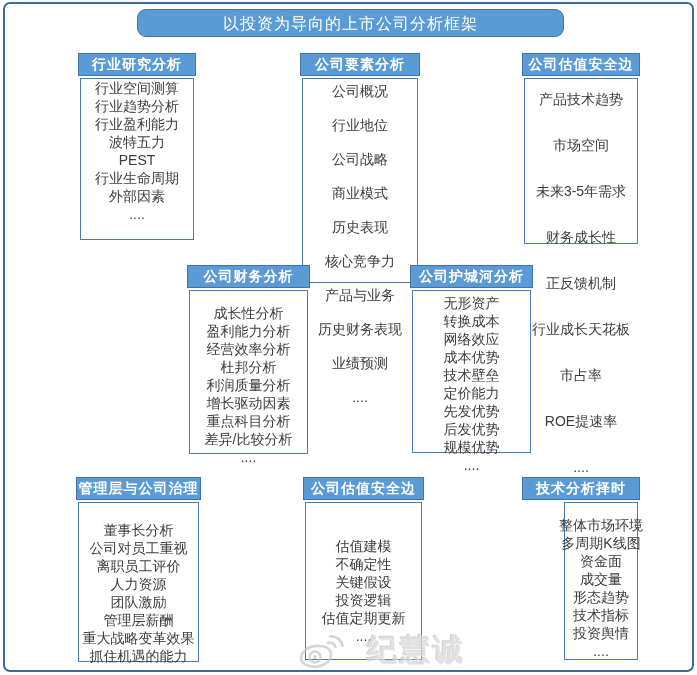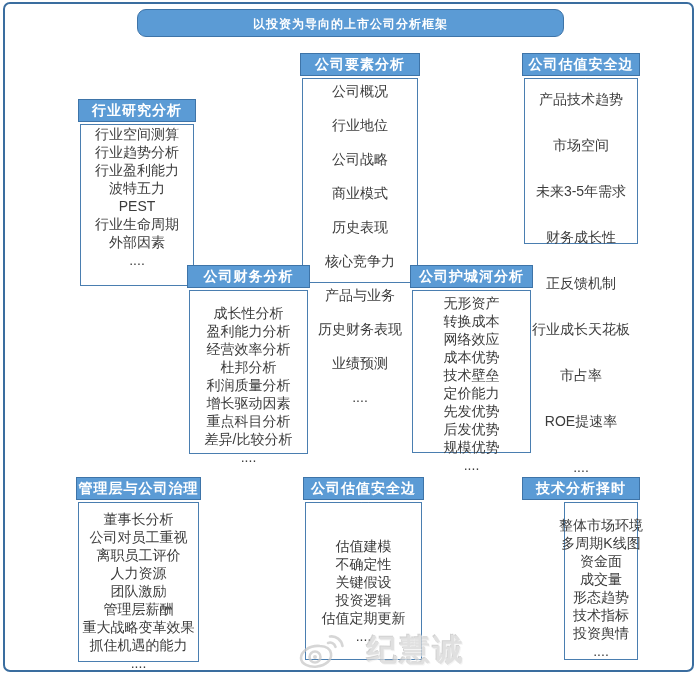--- a/index.html
+++ b/index.html
@@ -17,22 +17,22 @@
     background: #ffffff;
   }
   .title-bar {
     position: absolute;
     left: 137px; top: 9px;
     width: 427px; height: 28px;
     background: #5b9bd5;
     border: 1px solid #3e74a8;
     border-radius: 9px;
     color: #ffffff;
-    font-size: 12px;
-    font-weight: bold;
+    font-size: 16px;
+    font-weight: normal;
     letter-spacing: 1px;
     text-align: center;
     line-height: 28px;
     box-sizing: border-box;
   }
   .box { position: absolute; }
   .box-header {
     box-sizing: border-box;
     width: 100%;
     height: 23px;
@@ -79,21 +79,21 @@
     text-shadow: 1px 1px 0 #f2f2f2, -1px -1px 0 #c2c2c2;
   }
 </style>
 </head>
 <body>
 
 <div class="frame"></div>
 
 <div class="title-bar">以投资为导向的上市公司分析框架</div>
 
-<div class="box" style="left:78px;  top:53px;  width:118px;margin-top:46px;">
+<div class="box" style="left:78px;  top:53px;  width:118px;">
   <div class="box-header">行业研究分析</div>
   <div class="box-body" style="height:162px; ">
       <div class="list-item">行业空间测算</div>
       <div class="list-item">行业趋势分析</div>
       <div class="list-item">行业盈利能力</div>
       <div class="list-item">波特五力</div>
       <div class="list-item">PEST</div>
       <div class="list-item">行业生命周期</div>
       <div class="list-item">外部因素</div>
       <div class="list-item">....</div>
@@ -157,21 +157,21 @@
       <div class="list-item">定价能力</div>
       <div class="list-item">先发优势</div>
       <div class="list-item">后发优势</div>
       <div class="list-item">规模优势</div>
       <div class="list-item">....</div>
     </div>
 </div>
 
 <div class="box" style="left:76px;  top:477px; width:125px;">
   <div class="box-header">管理层与公司治理</div>
-  <div class="box-body" style="height:160px; padding-top:7px;">
+  <div class="box-body" style="height:160px; padding-top:18px;">
       <div class="list-item">董事长分析</div>
       <div class="list-item">公司对员工重视</div>
       <div class="list-item">离职员工评价</div>
       <div class="list-item">人力资源</div>
       <div class="list-item">团队激励</div>
       <div class="list-item">管理层薪酬</div>
       <div class="list-item">重大战略变革效果</div>
       <div class="list-item">抓住机遇的能力</div>
       <div class="list-item">....</div>
     </div>

